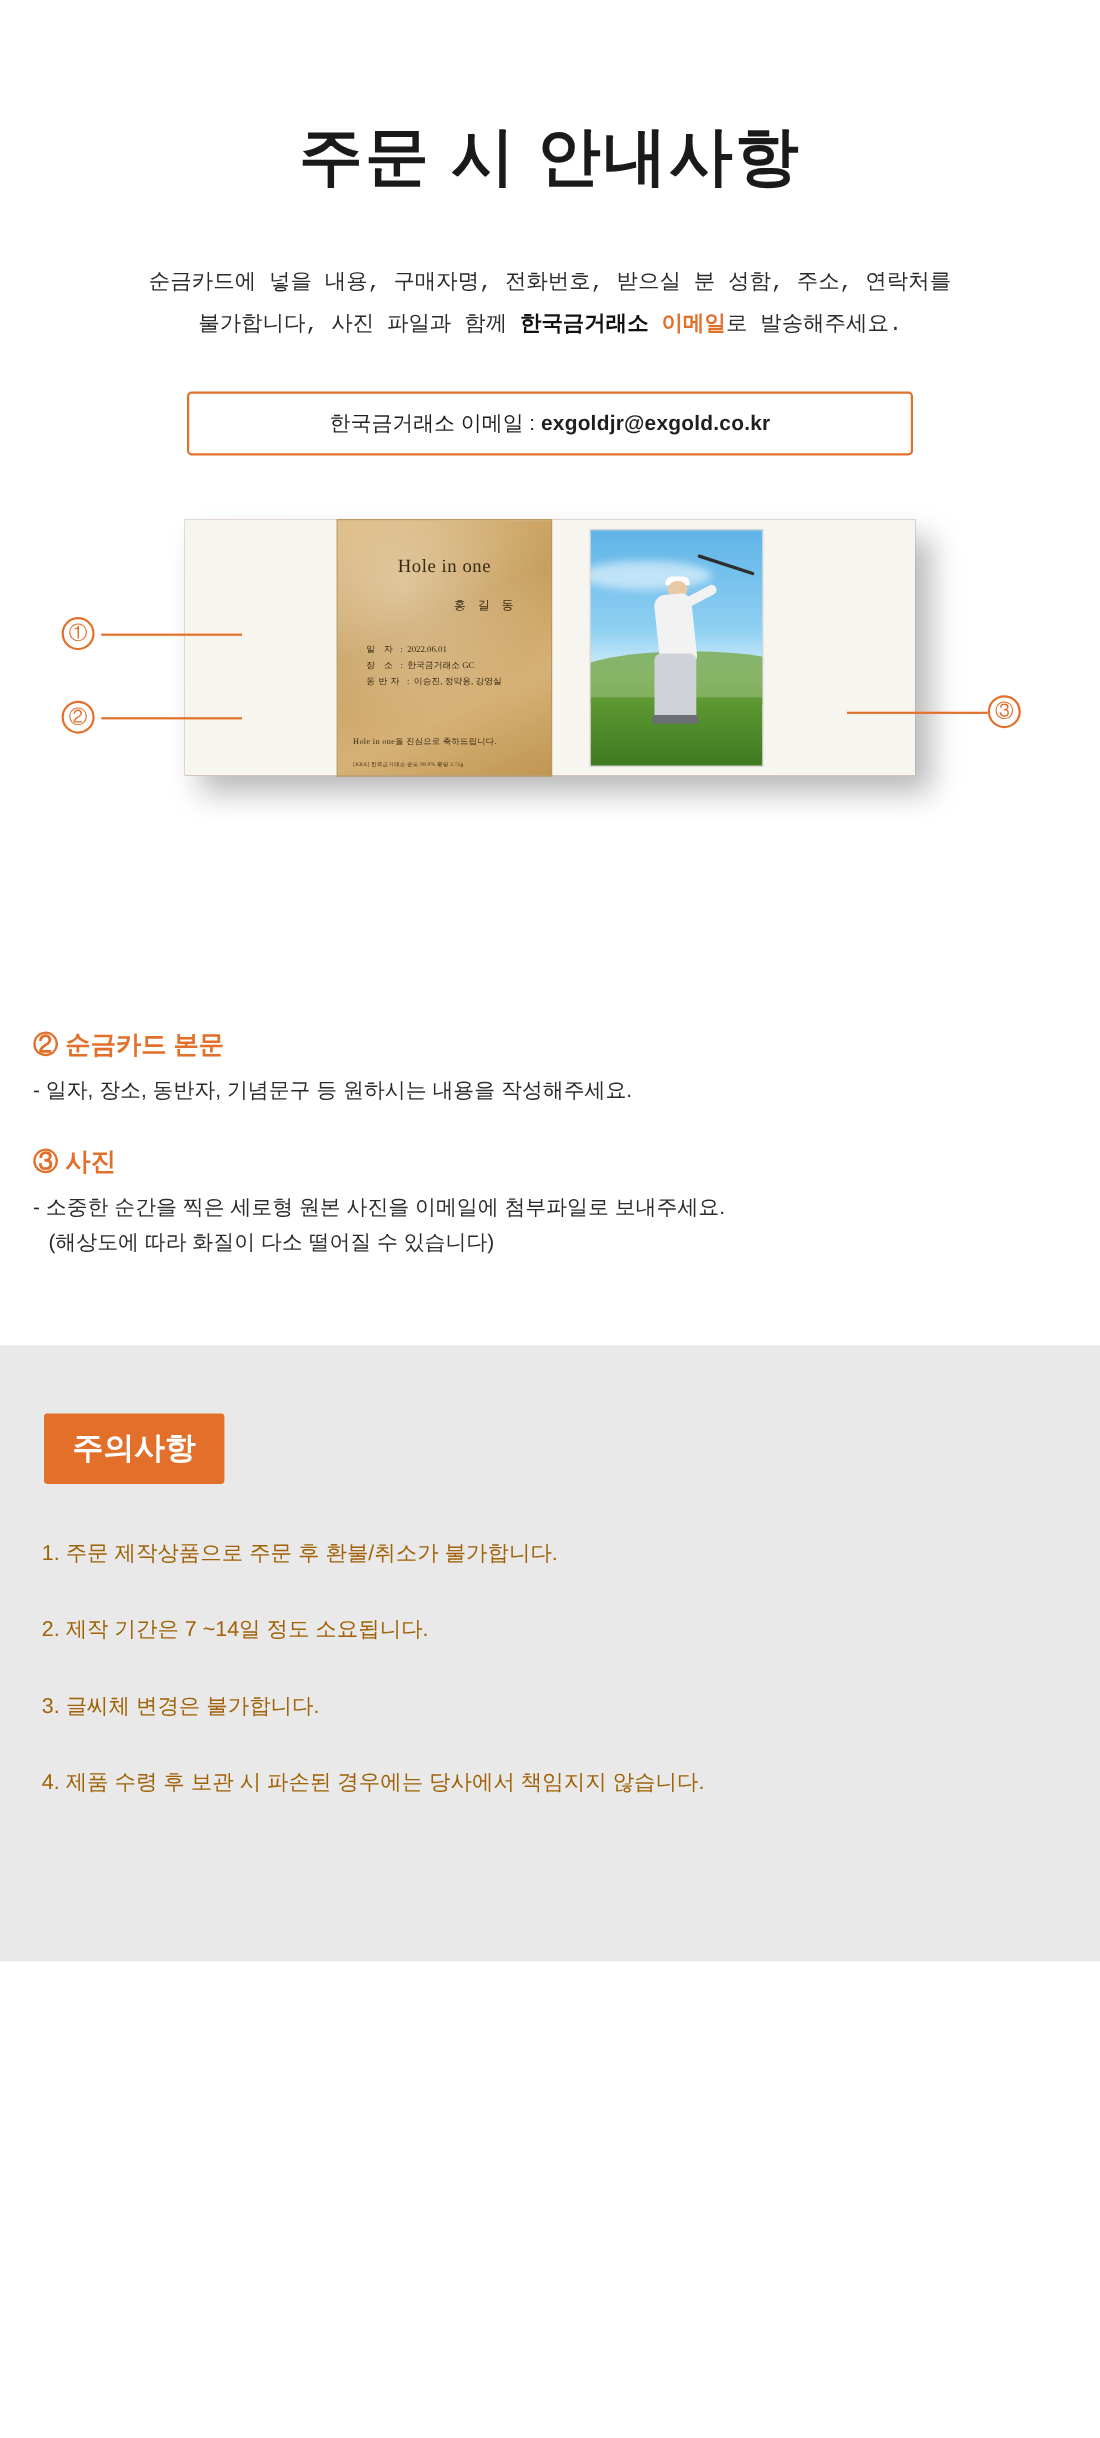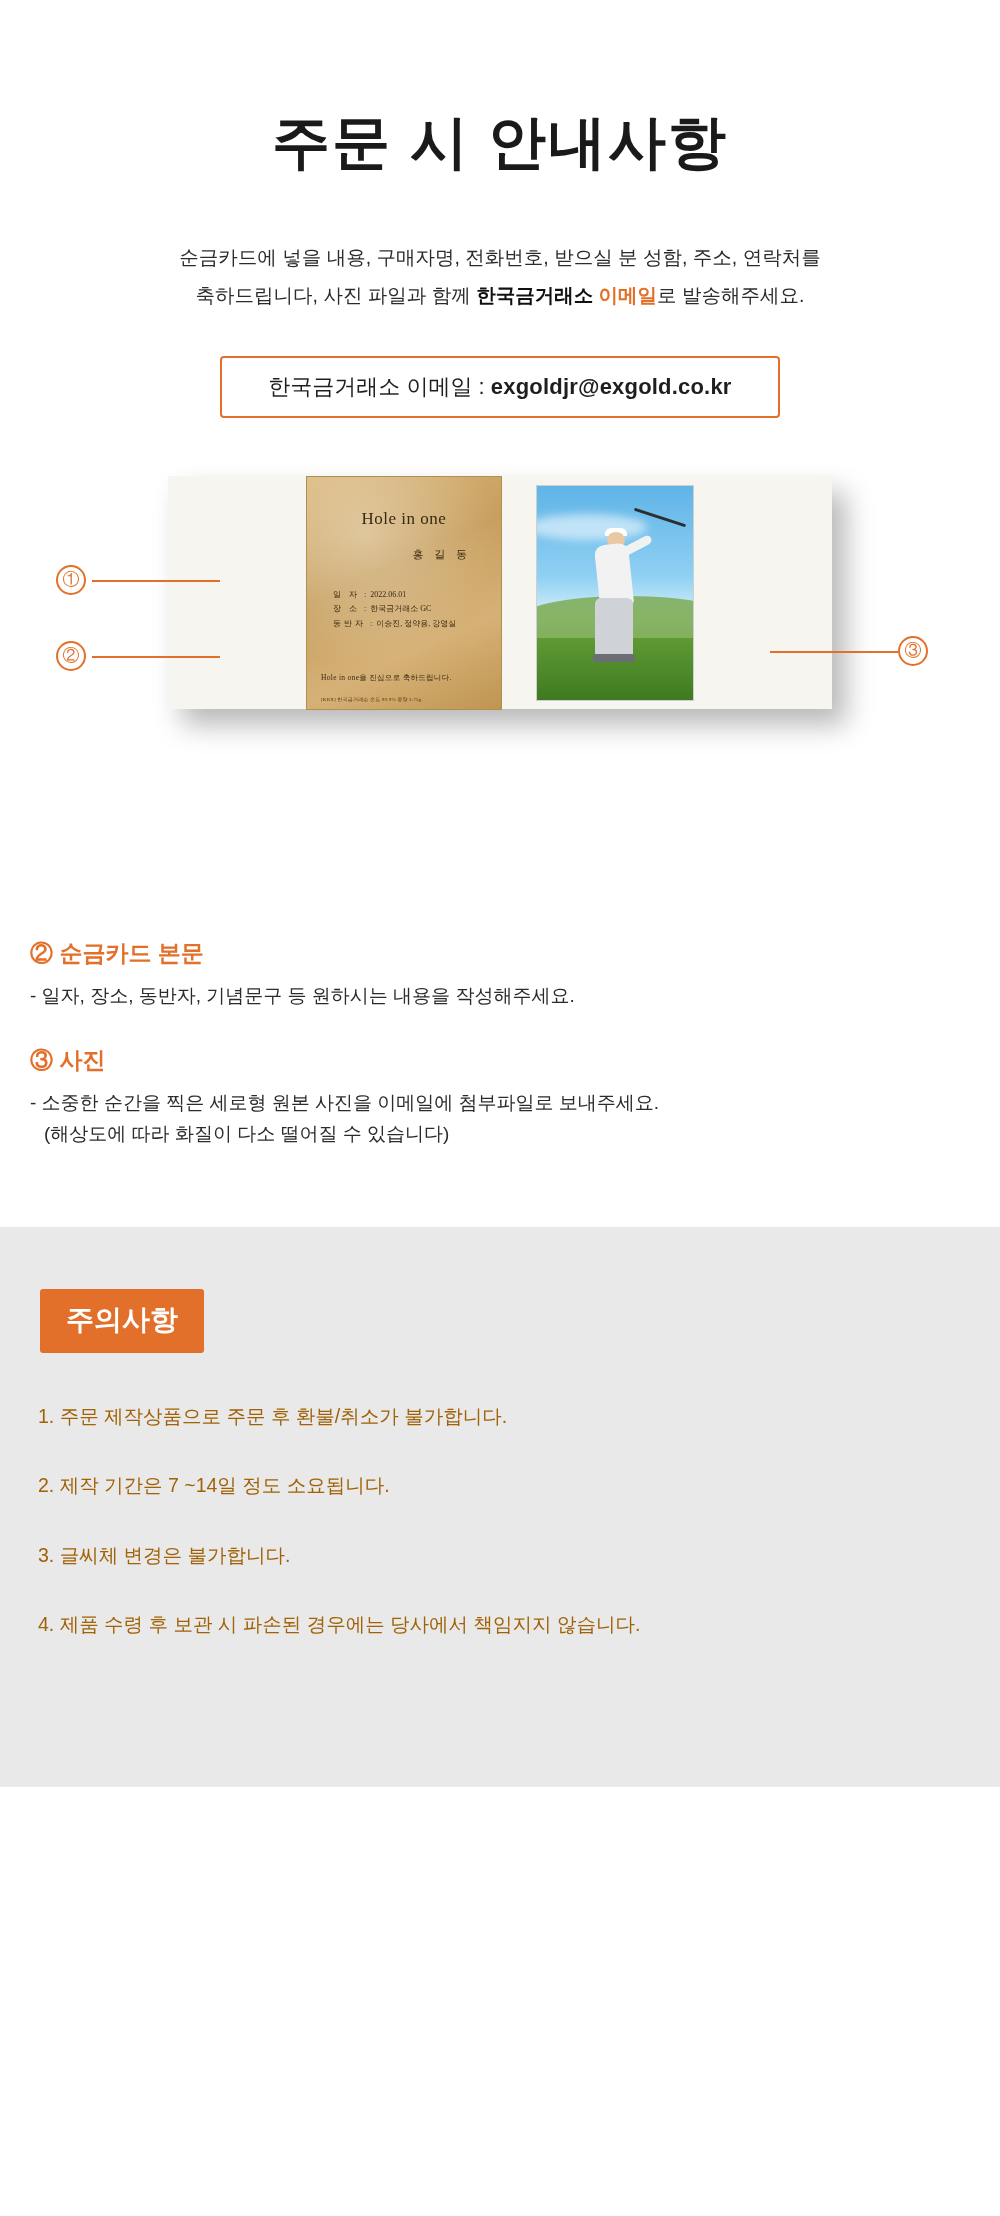--- a/index.html
+++ b/index.html
@@ -26,32 +26,33 @@
     color: #1a1a1a;
     padding-top: 104px;
   }
   .intro {
     text-align: center;
     margin-top: 56px;
     font-size: 19.5px;
     line-height: 1.95;
     color: #2b2b2b;
     font-weight: 500;
+    font-family: Liberation Mono, monospace;
   }
   .intro .strong { font-weight: bold; color: #111; }
   .intro .accent { color: #e2702a; font-weight: bold; }
 
   .email-box {
     margin: 42px auto 0;
-    width: 560px;
+    width: 660px;
     border: 2px solid #e2702a;
     border-radius: 4px;
     padding: 14px 10px;
     text-align: center;
-    font-size: 22px;
+    font-size: 19px;
     color: #1e1e1e;
   }
   .email-box .label { font-weight: 500; }
   .email-box .addr { font-weight: bold; letter-spacing: 0.2px; }
 
   
   .figure {
     position: relative;
     width: 1000px;
     height: 420px;
@@ -241,21 +242,21 @@
 </head>
 <body>
 
 <div class="page">
 
   <h1 class="title">주문 시 안내사항</h1>
 
   <div class="intro">
     <div>순금카드에 넣을 내용, 구매자명, 전화번호, 받으실 분 성함, 주소, 연락처를</div>
     <div>
-      <span>축하드립니다, 사진 파일과 함께 </span><span class="strong">한국금거래소</span><span class="accent"> 이메일</span><span>로 발송해주세요.</span>
+      <span>불가합니다, 사진 파일과 함께 </span><span class="strong">한국금거래소</span><span class="accent"> 이메일</span><span>로 발송해주세요.</span>
     </div>
   </div>
 
   <div class="email-box">
     <span class="label">한국금거래소 이메일 : </span><span class="addr">exgoldjr@exgold.co.kr</span>
   </div>
 
   <div class="figure">
 
     <div class="frame">

